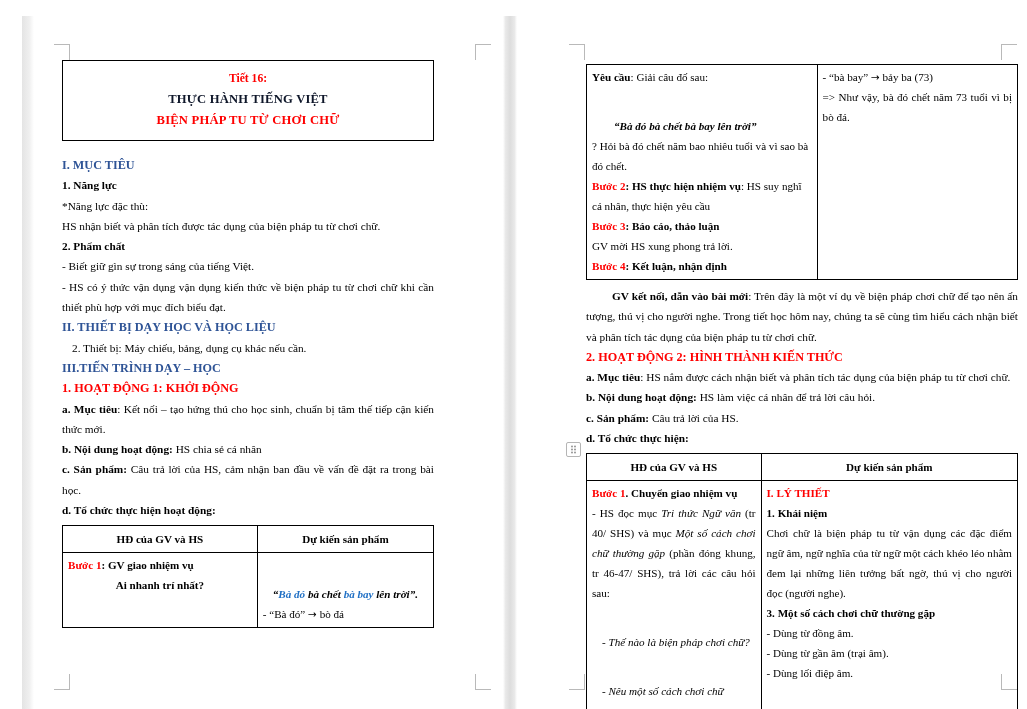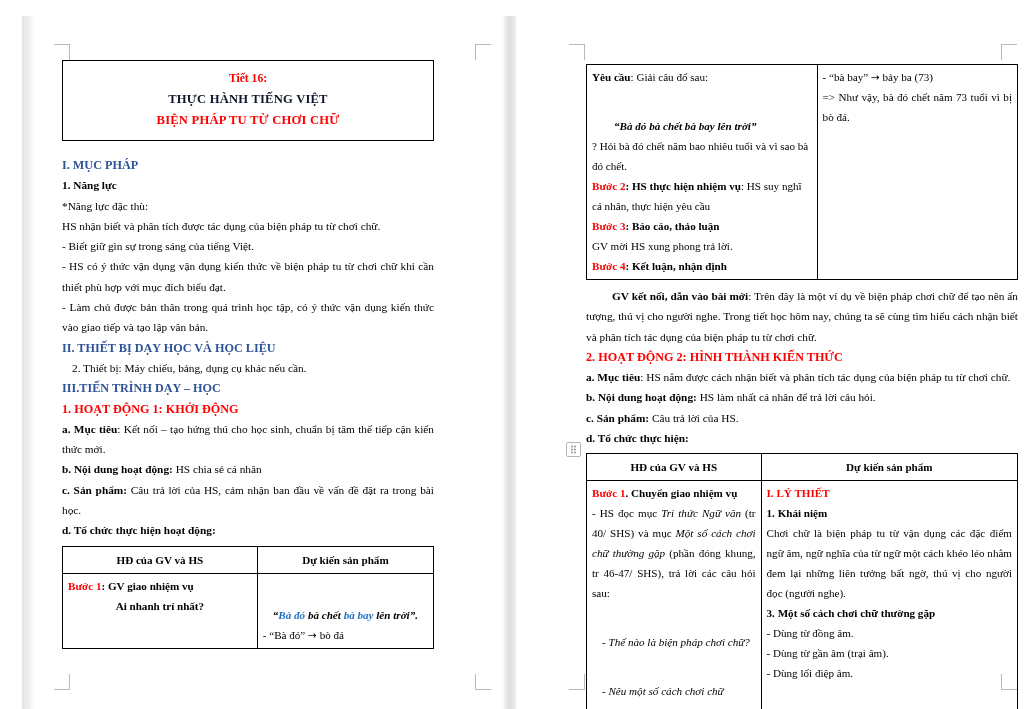--- a/index.html
+++ b/index.html
@@ -170,27 +170,27 @@
   </div>
 
   <div class="col left">
 
     <div class="title-box">
       <div class="line l1 red">Tiết 16:</div>
       <div class="line l2 green">THỰC HÀNH TIẾNG VIỆT</div>
       <div class="line l3 red">BIỆN PHÁP TU TỪ  CHƠI CHỮ</div>
     </div>
 
-    <p class="heading-blue">I. MỤC PHÁP</p>
+    <p class="heading-blue">I. MỤC TIÊU</p>
     <p class="b">1. Năng lực</p>
     <p>*Năng lực đặc thù:</p>
     <p> HS nhận biết và phân tích được tác dụng của biện pháp tu từ chơi chữ.</p>
+    <p class="b">2. Phẩm chất</p>
     <p> - Biết giữ gìn sự trong sáng của tiếng Việt.</p>
     <p class="justify">- HS có ý thức vận dụng vận dụng kiến thức về biện pháp tu từ chơi chữ khi cần thiết phù hợp với mục đích biểu đạt.</p>
-    <p class="justify">- Làm chủ được bản thân trong quá trình học tập, có ý thức vận dụng kiến thức vào giao tiếp và tạo lập văn bản.</p>
     <p class="heading-blue">II. THIẾT BỊ DẠY HỌC VÀ HỌC LIỆU</p>
     <p style="padding-left:10px">2. Thiết bị: Máy chiếu, bảng, dụng cụ khác nếu cần.</p>
     <p class="heading-blue">III.TIẾN TRÌNH DẠY – HỌC</p>
     <p class="heading-red">1. HOẠT ĐỘNG 1: KHỞI ĐỘNG</p>
     <p class="justify"><span class="b">a. Mục tiêu</span><span>: Kết nối – tạo hứng thú cho học sinh, chuẩn bị tâm thế tiếp cận kiến thức mới.</span></p>
     <p><span class="b">b. Nội dung hoạt động:</span><span> HS chia sẻ cá nhân</span></p>
     <p class="justify"><span class="b">c. Sản phẩm:</span><span> Câu trả lời của HS, cảm nhận ban đầu về vấn đề đặt ra trong bài học.</span></p>
     <p class="b">d. Tổ chức thực hiện hoạt động:</p>
 
     <div class="tbl-wrap">
@@ -275,21 +275,21 @@
         </td>
       </tr>
     </tbody>
       </table>
 
     <div class="gap-s"></div>
 
     <p class="justify indent"><span class="b">GV kết nối,  dẫn vào bài mới</span><span>: Trên đây là một ví dụ về biện pháp chơi chữ để tạo nên ấn tượng, thú vị cho người nghe. Trong tiết học hôm nay, chúng ta sẽ cùng tìm hiểu cách nhận biết và phân tích tác dụng của biện pháp tu từ chơi chữ.</span></p>
     <p class="heading-red">2. HOẠT ĐỘNG 2: HÌNH THÀNH KIẾN THỨC</p>
     <p class="justify"><span class="b">a. Mục tiêu</span><span>:  HS nắm được cách nhận biết và phân tích tác dụng của biện pháp tu từ chơi chữ.</span></p>
-    <p><span class="b">b. Nội dung hoạt động:</span><span> HS làm nhất cá nhân để trả lời câu hỏi.</span></p>
+    <p><span class="b">b. Nội dung hoạt động:</span><span> HS làm việc cá nhân để trả lời câu hỏi.</span></p>
     <p><span class="b">c. Sản phẩm:</span><span> Câu trả lời  của HS.</span></p>
     <p class="b">d. Tổ chức thực hiện:</p>
 
     <div class="tbl-wrap">
       <table class="doc">
         <colgroup>
             <col style="width:40.5%">
             <col style="width:59.5%">
           </colgroup>
         <tbody>

